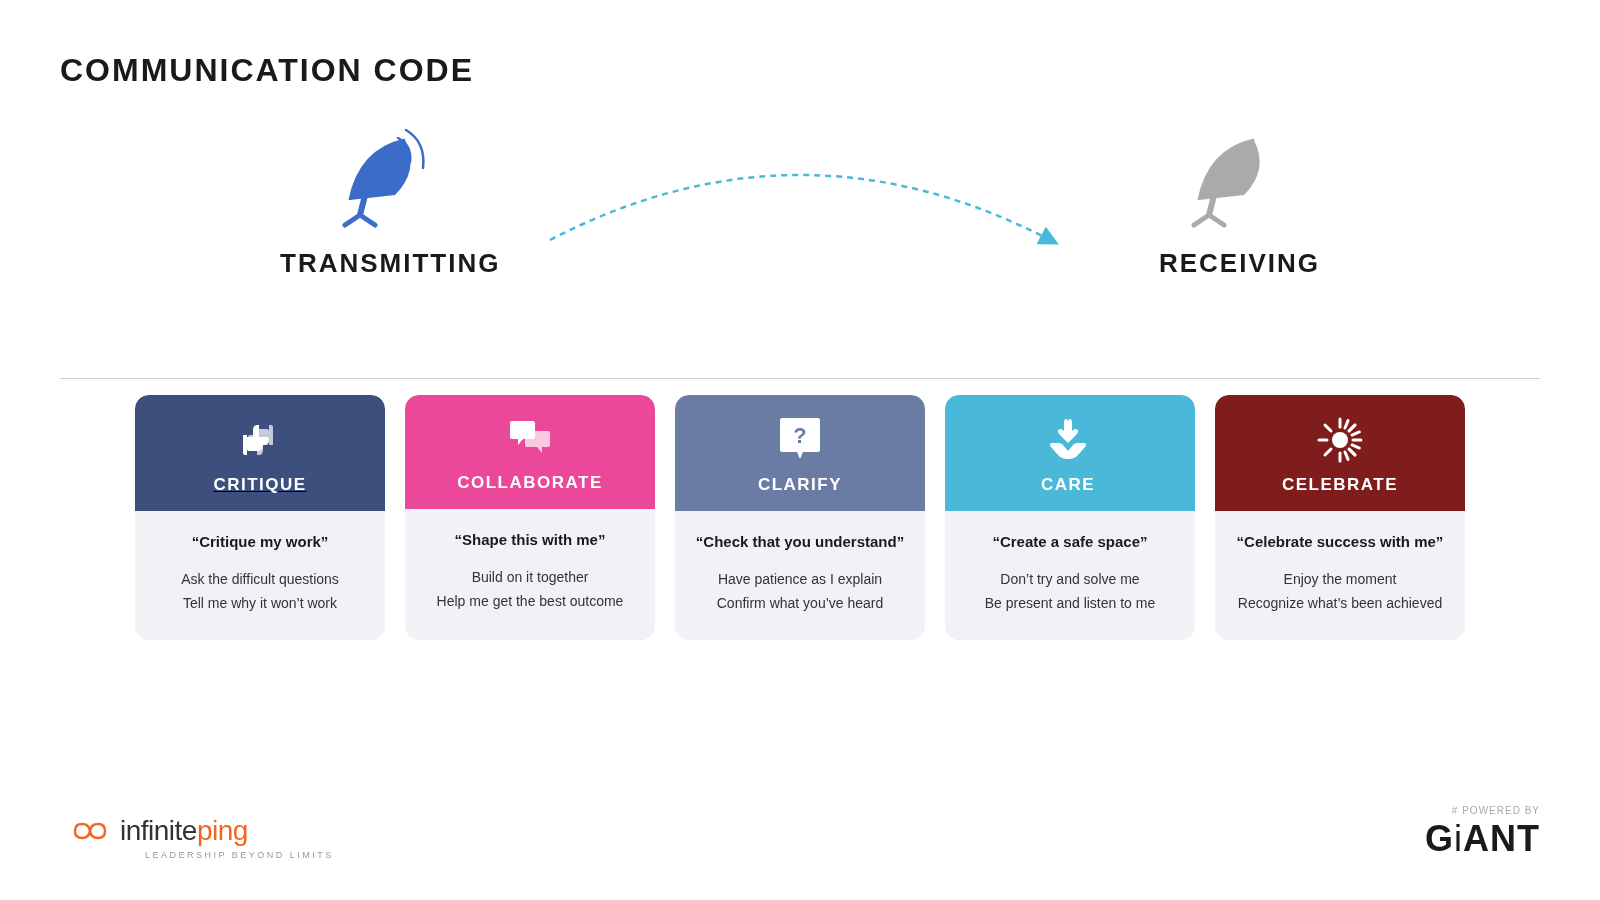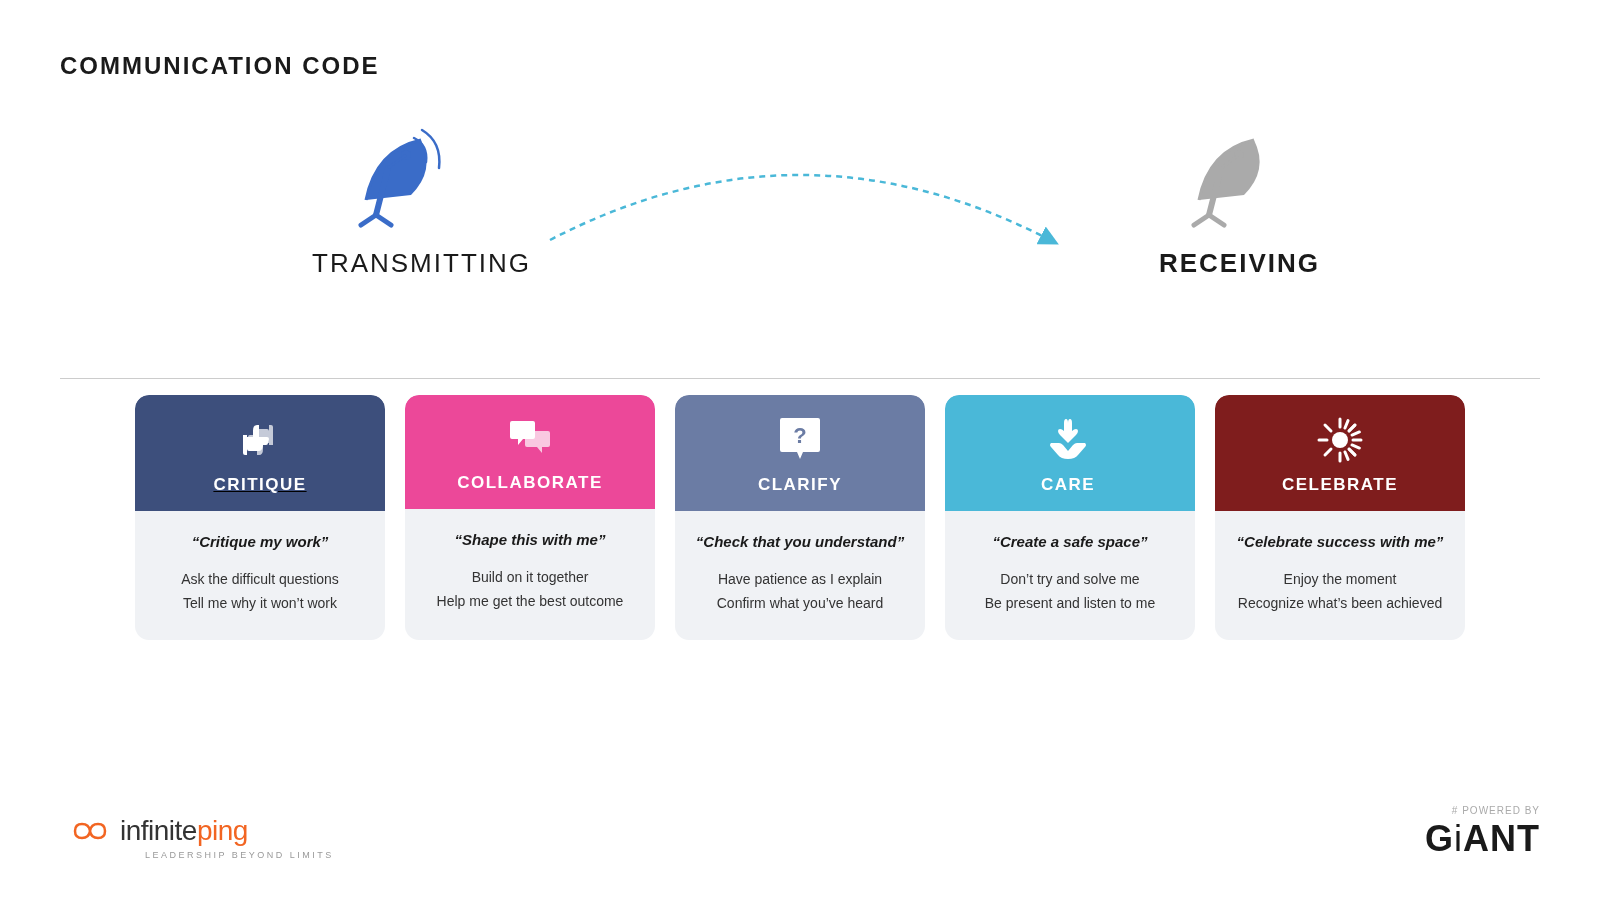--- a/index.html
+++ b/index.html
@@ -9,21 +9,21 @@
       background: #ffffff;
       font-family: 'Arial', sans-serif;
       overflow: hidden;
       position: relative;
     }
 
     .page-title {
       position: absolute;
       top: 52px;
       left: 60px;
-      font-size: 24px;
+      font-size: 32px;
       font-weight: 700;
       letter-spacing: 2px;
       color: #1a1a1a;
     }
 
     
     .satellites-area {
       position: absolute;
       top: 100px;
       left: 200px;
@@ -35,25 +35,24 @@
       position: absolute;
       left: 80px;
       top: 20px;
       display: flex;
       flex-direction: column;
       align-items: center;
     }
 
     .transmitting-label {
       font-size: 26px;
-      font-weight: 400;
+      font-weight: 700;
       color: #1a1a1a;
       letter-spacing: 2px;
       margin-top: 8px;
-      margin-left: 32px;
     }
 
     .receiving-group {
       position: absolute;
       right: 80px;
       top: 20px;
       display: flex;
       flex-direction: column;
       align-items: center;
     }
@@ -134,21 +133,20 @@
       text-align: center;
       flex: 1;
     }
 
     .card-quote {
       font-size: 15px;
       font-weight: 700;
       color: #1a1a1a;
       line-height: 1.4;
       margin-bottom: 16px;
-      font-style: italic;
     }
 
     .card-bullets {
       list-style: none;
       font-size: 14px;
       color: #333333;
       line-height: 1.7;
     }
 
     

